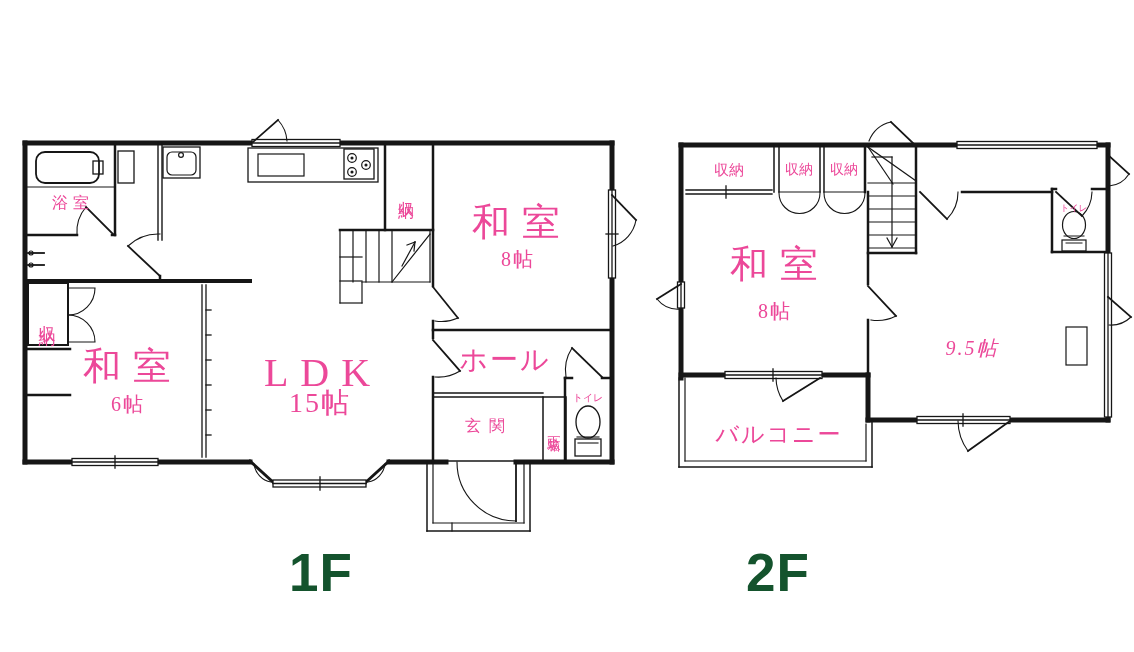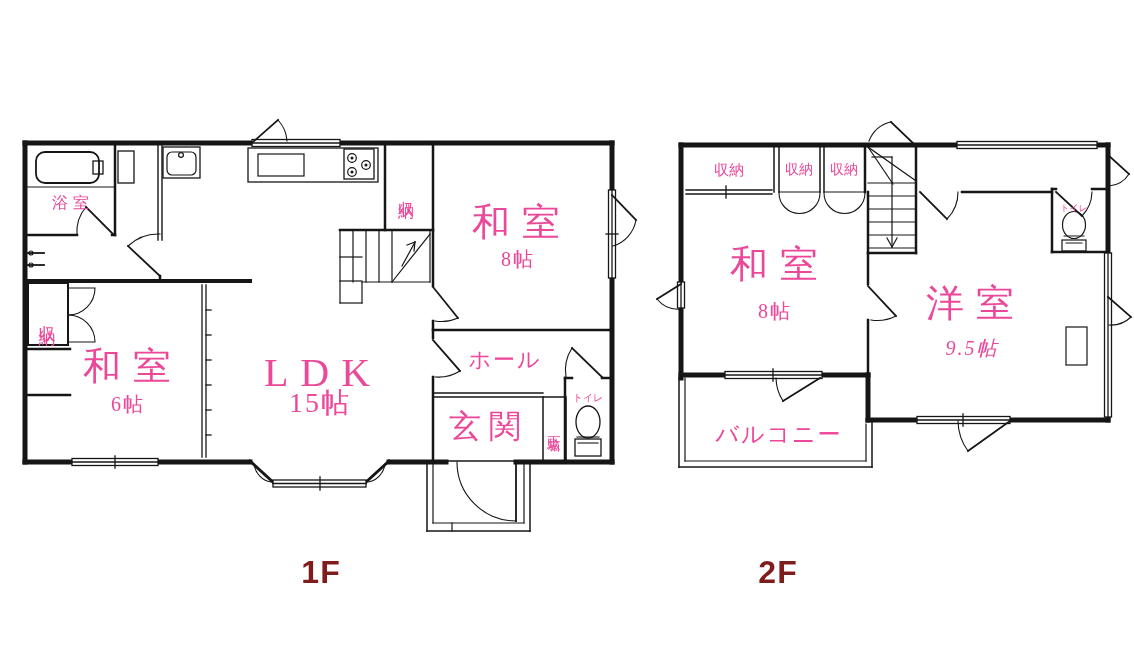--- a/index.html
+++ b/index.html
@@ -23,21 +23,21 @@
     writing-mode:vertical-rl;
     text-orientation:upright;
   }
   .room-name{font-size:38px;letter-spacing:12px;margin-left:6px;}
   .room-size{font-size:20px;letter-spacing:2px;}
   .mid{font-size:23px;letter-spacing:2px;}
   .small{font-size:16px;letter-spacing:5px;margin-left:3px;}
   .tiny{font-size:10px;letter-spacing:0px;}
   .floor-tag{
     font-family:"Liberation Sans","DejaVu Sans",sans-serif;
-    font-weight:bold;font-size:32px;letter-spacing:1px;color:#7f1d1d;
+    font-weight:bold;font-size:53px;letter-spacing:1px;color:#14532d;
   }
 </style>
 </head>
 <body>
 
 <div id="stage">
 
 <svg id="plan-svg" width="1134" height="652" viewBox="0 0 1134 652">
 
   <g stroke="#161616" fill="none" stroke-linecap="square">
@@ -361,30 +361,29 @@
 
   <div class="lbl small" style="left:70px;top:203px;text-align:center;">浴室</div>
   <div class="lbl vert" style="left:47px;top:316px;font-size:17px;letter-spacing:4px;">収納</div>
   <div class="lbl room-name" style="left:127px;top:366px;">和室</div>
   <div class="lbl room-size" style="left:128px;top:404px;">6帖</div>
   <div class="lbl room-name" style="left:317px;top:365px;font-size:40px;margin-top:8px;">LDK</div>
   <div class="lbl room-size" style="left:320px;top:403px;font-size:28px;">15帖</div>
   <div class="lbl vert" style="left:406px;top:191px;font-size:16px;letter-spacing:3px;">収納</div>
   <div class="lbl room-name" style="left:516px;top:222px;">和室</div>
   <div class="lbl room-size" style="left:518px;top:259px;">8帖</div>
-  <div class="lbl mid" style="left:505px;top:360px;font-size:22px;">ホール</div>
-  <div class="lbl mid" style="left:485px;top:426px;font-size:32px;letter-spacing:8px;margin-left:4px;">玄関</div>
+  <div class="lbl mid" style="left:505px;top:360px;font-size:28px;">ホール</div>
+  <div class="lbl mid" style="left:485px;top:426px;font-size:16px;letter-spacing:8px;margin-left:4px;">玄関</div>
   <div class="lbl vert" style="left:554px;top:428px;font-size:13px;letter-spacing:1px;">下駄箱</div>
   <div class="lbl tiny" style="left:588px;top:398px;">トイレ</div>
   <div class="lbl floor-tag" style="left:321px;top:572px;">1F</div>
 
   <div class="lbl" style="left:729px;top:170px;font-size:15px;">収納</div>
   <div class="lbl" style="left:799px;top:170px;font-size:14px;">収納</div>
   <div class="lbl" style="left:844px;top:170px;font-size:14px;">収納</div>
   <div class="lbl room-name" style="left:774px;top:264px;">和室</div>
   <div class="lbl room-size" style="left:775px;top:311px;">8帖</div>
-  <div class="lbl room-name" style="left:970px;top:303px;">洋室</div>
   <div class="lbl room-size" style="left:972px;top:348px;font-style:italic;">9.5帖</div>
   <div class="lbl tiny" style="left:1074px;top:208px;font-size:9px;">トイレ</div>
   <div class="lbl mid" style="left:779px;top:434px;">バルコニー</div>
   <div class="lbl floor-tag" style="left:778px;top:572px;text-align:right;">2F</div>
 
 </div>
 
 </body></html>

